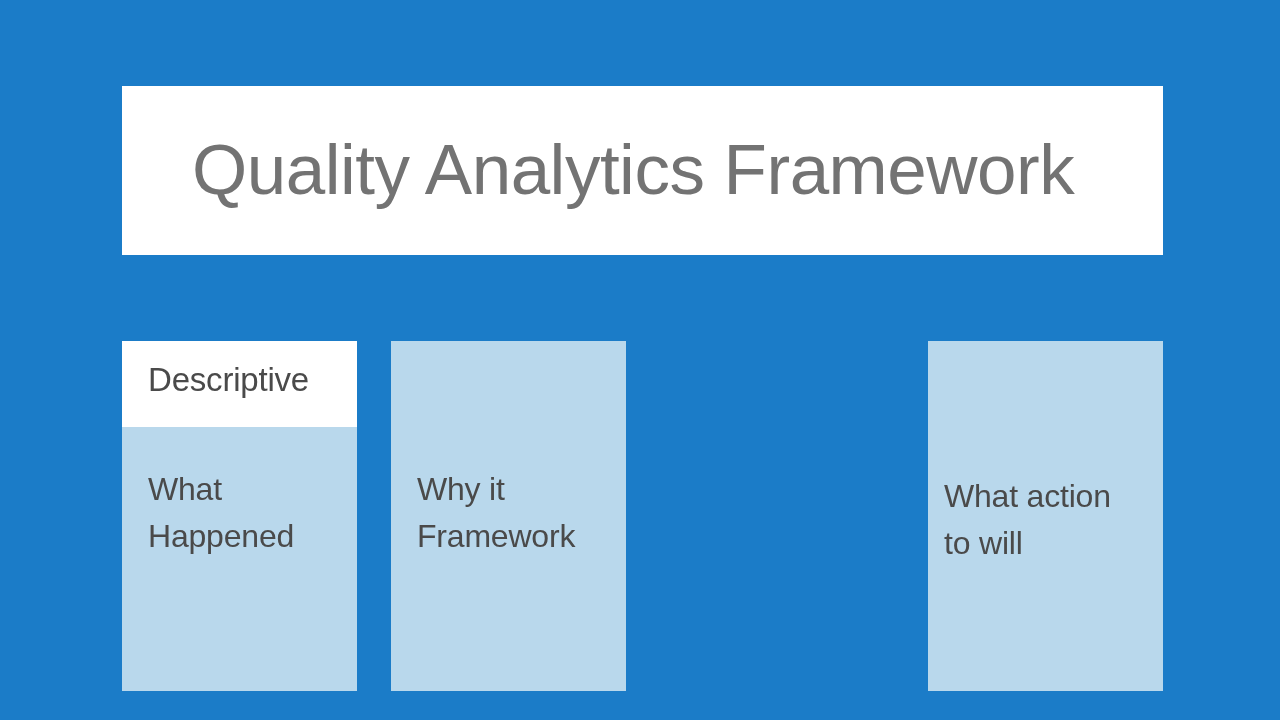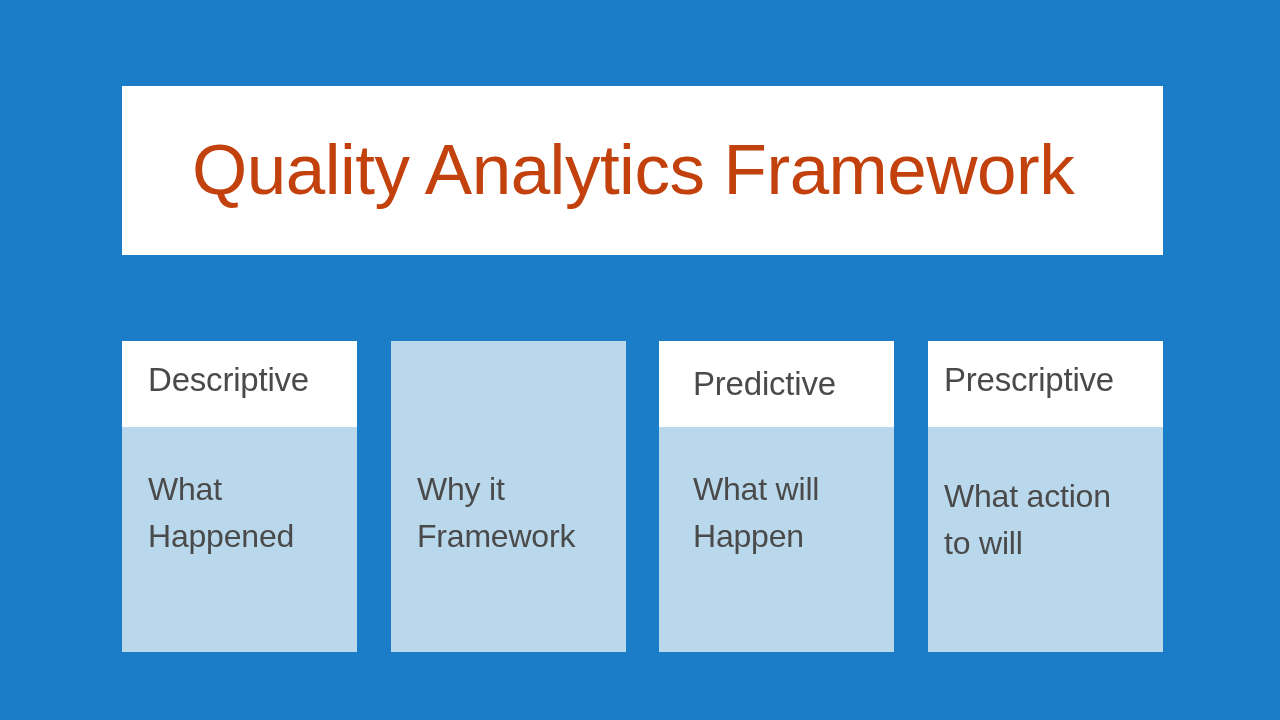--- a/index.html
+++ b/index.html
@@ -33,38 +33,38 @@
     left: 70px;
     top: 0;
     right: 40px;
     height: 169px;
     display: flex;
     align-items: center;
     justify-content: flex-start;
     font-size: 71px;
     font-weight: 300;
     letter-spacing: -0.5px;
-    color: #c2410c;
+    color: #737373;
     line-height: 1.05;
     white-space: nowrap;
   }
 
   
   #cards {
     position: absolute;
     left: 0;
     top: 341px;
     width: 1280px;
     height: 311px;
   }
   .card {
     position: absolute;
     top: 0;
     width: 235px;
-    height: 311px;
+    height: 350px;
     background: #b9d8ec;
     box-sizing: border-box;
   }
   .card-header {
     position: absolute;
     left: 0;
     top: 0;
     width: 100%;
     height: 86px;
     background: #ffffff;
@@ -136,34 +136,22 @@
       </div>
     </div>
 
     <div class="card" id="card-1">
       <div class="card-body">
         <div class="card-body-text">Why it
 Framework</div>
       </div>
     </div>
 
-    <div class="card" id="card-2">
-      <div class="card-header">
-        <div class="card-header-label">Predictive</div>
-      </div>
-      <div class="card-body">
-        <div class="card-body-text">What will
-Happen</div>
-      </div>
-    </div>
 
     <div class="card" id="card-3">
-      <div class="card-header">
-        <div class="card-header-label">Prescriptive</div>
-      </div>
       <div class="card-body">
         <div class="card-body-text">What action
 to will</div>
       </div>
     </div>
 
   </div>
 </div>
 
 </body></html>

